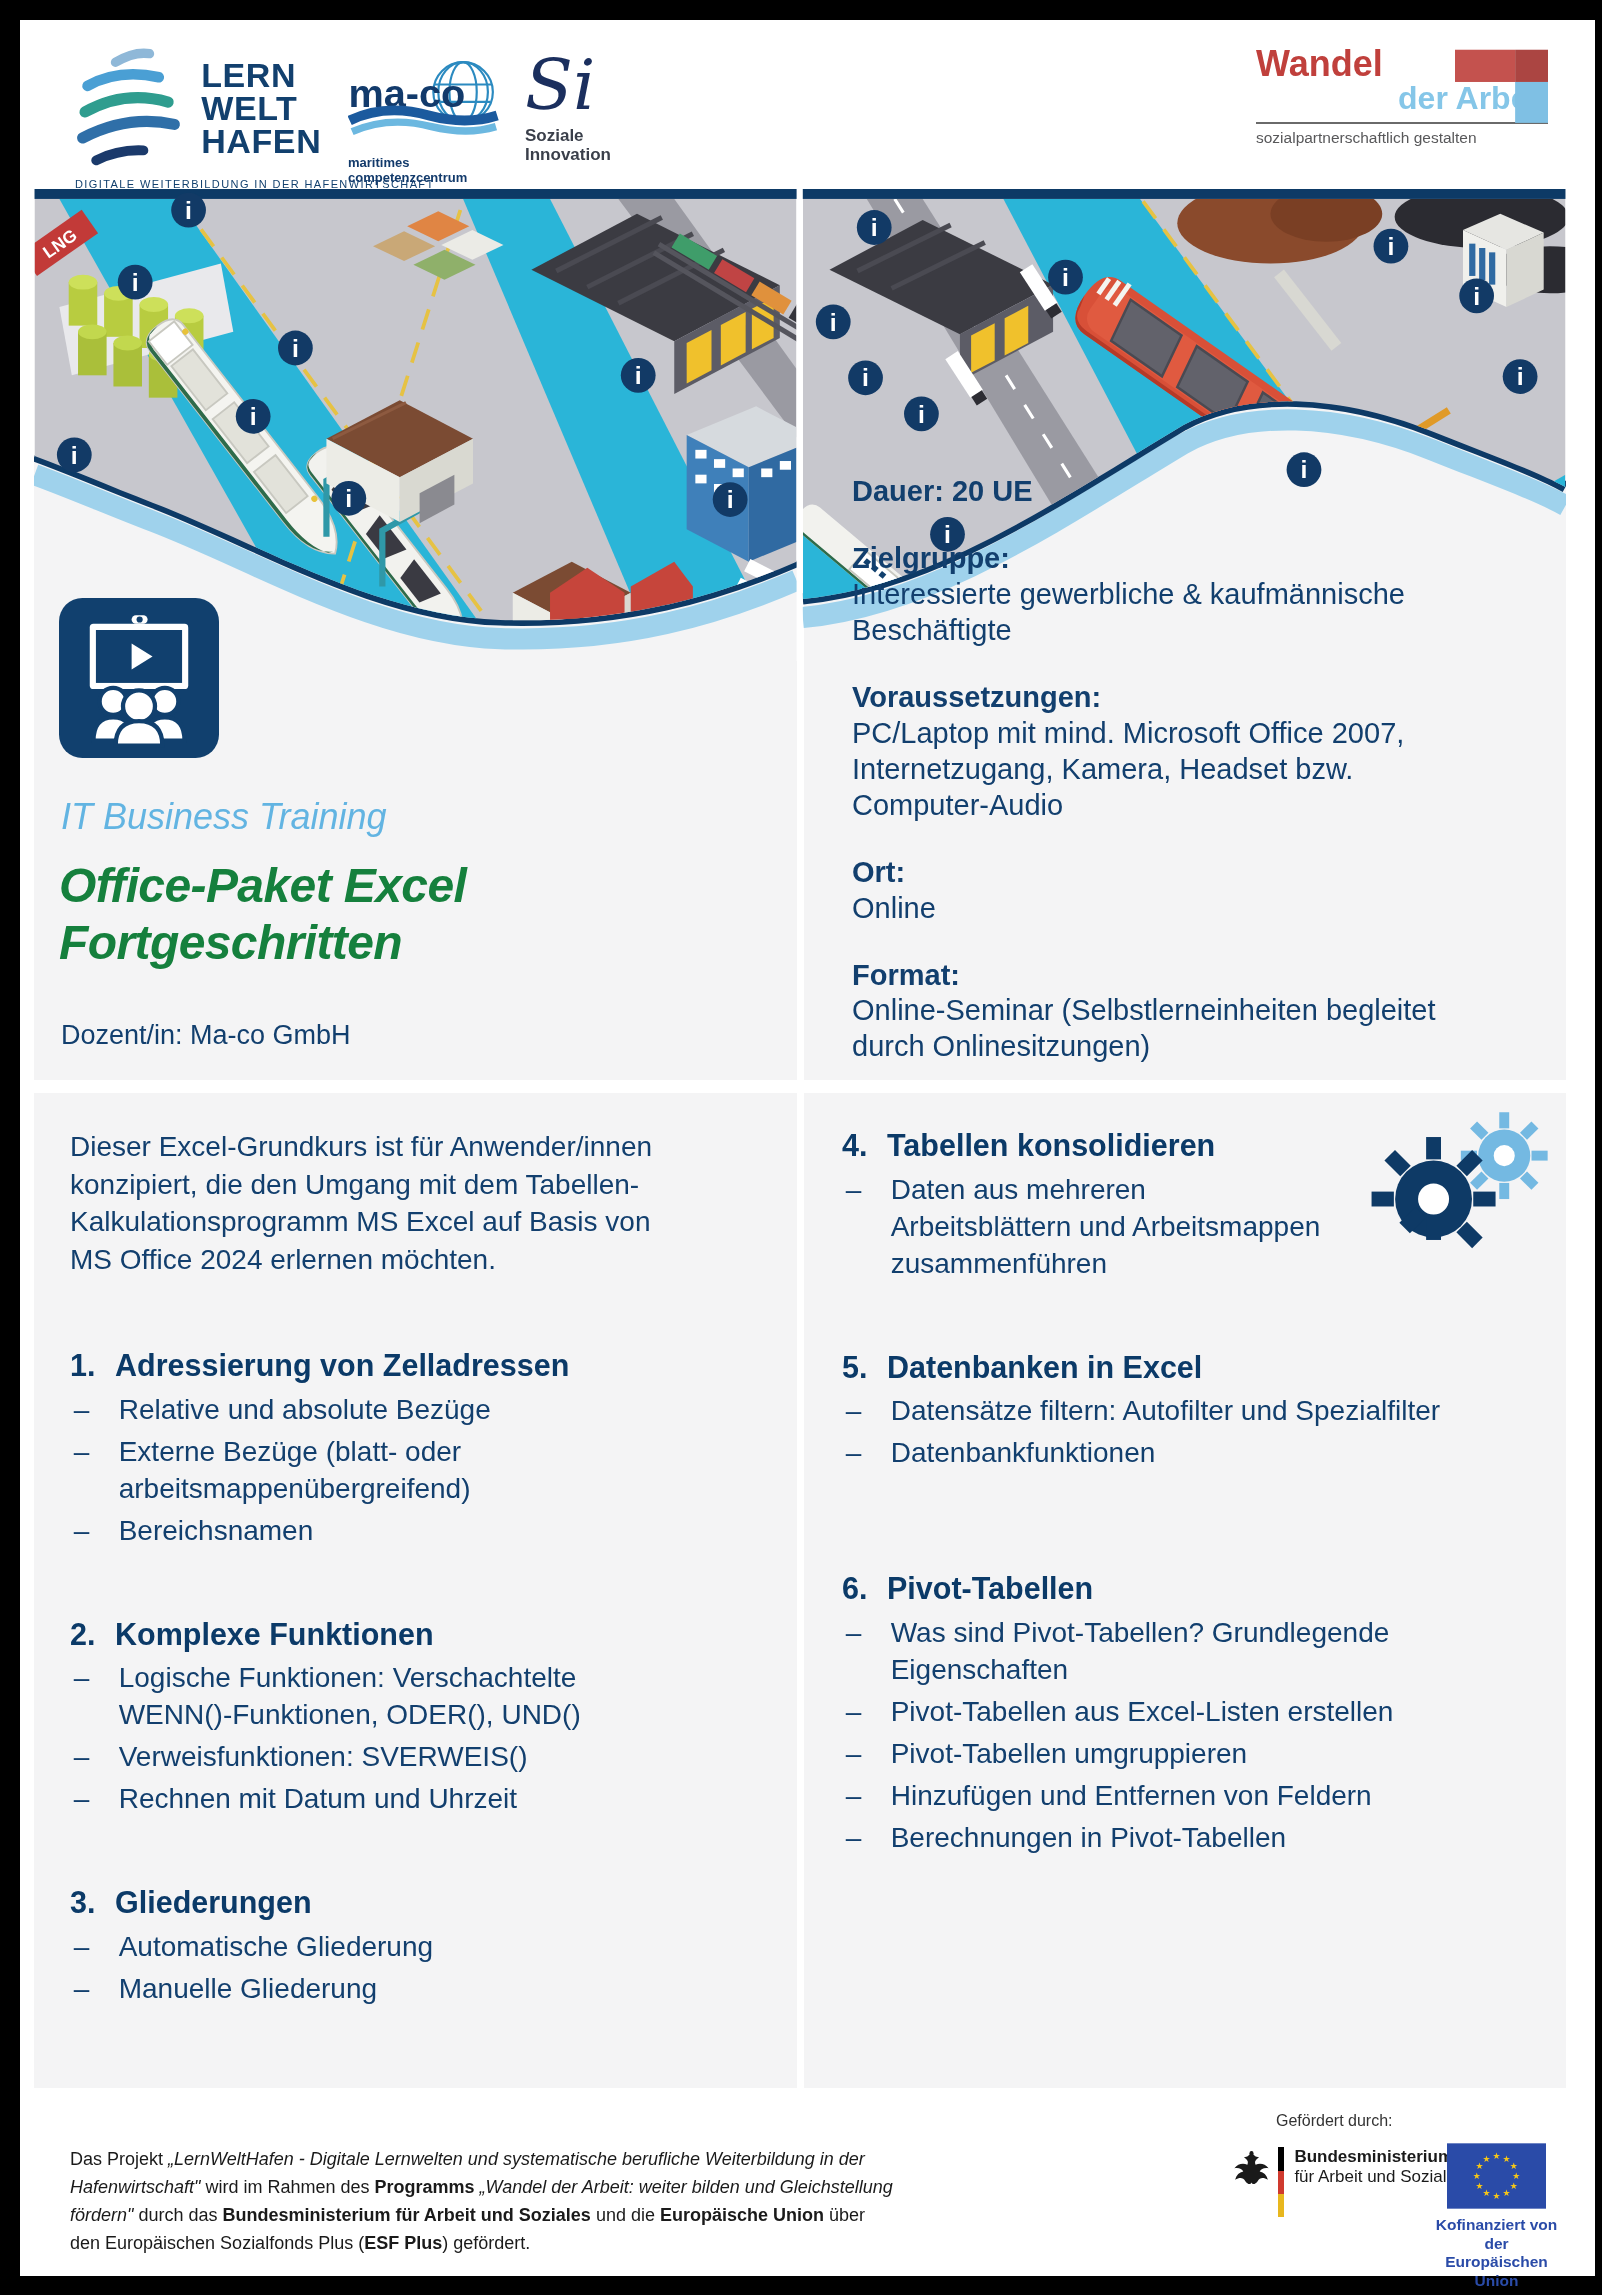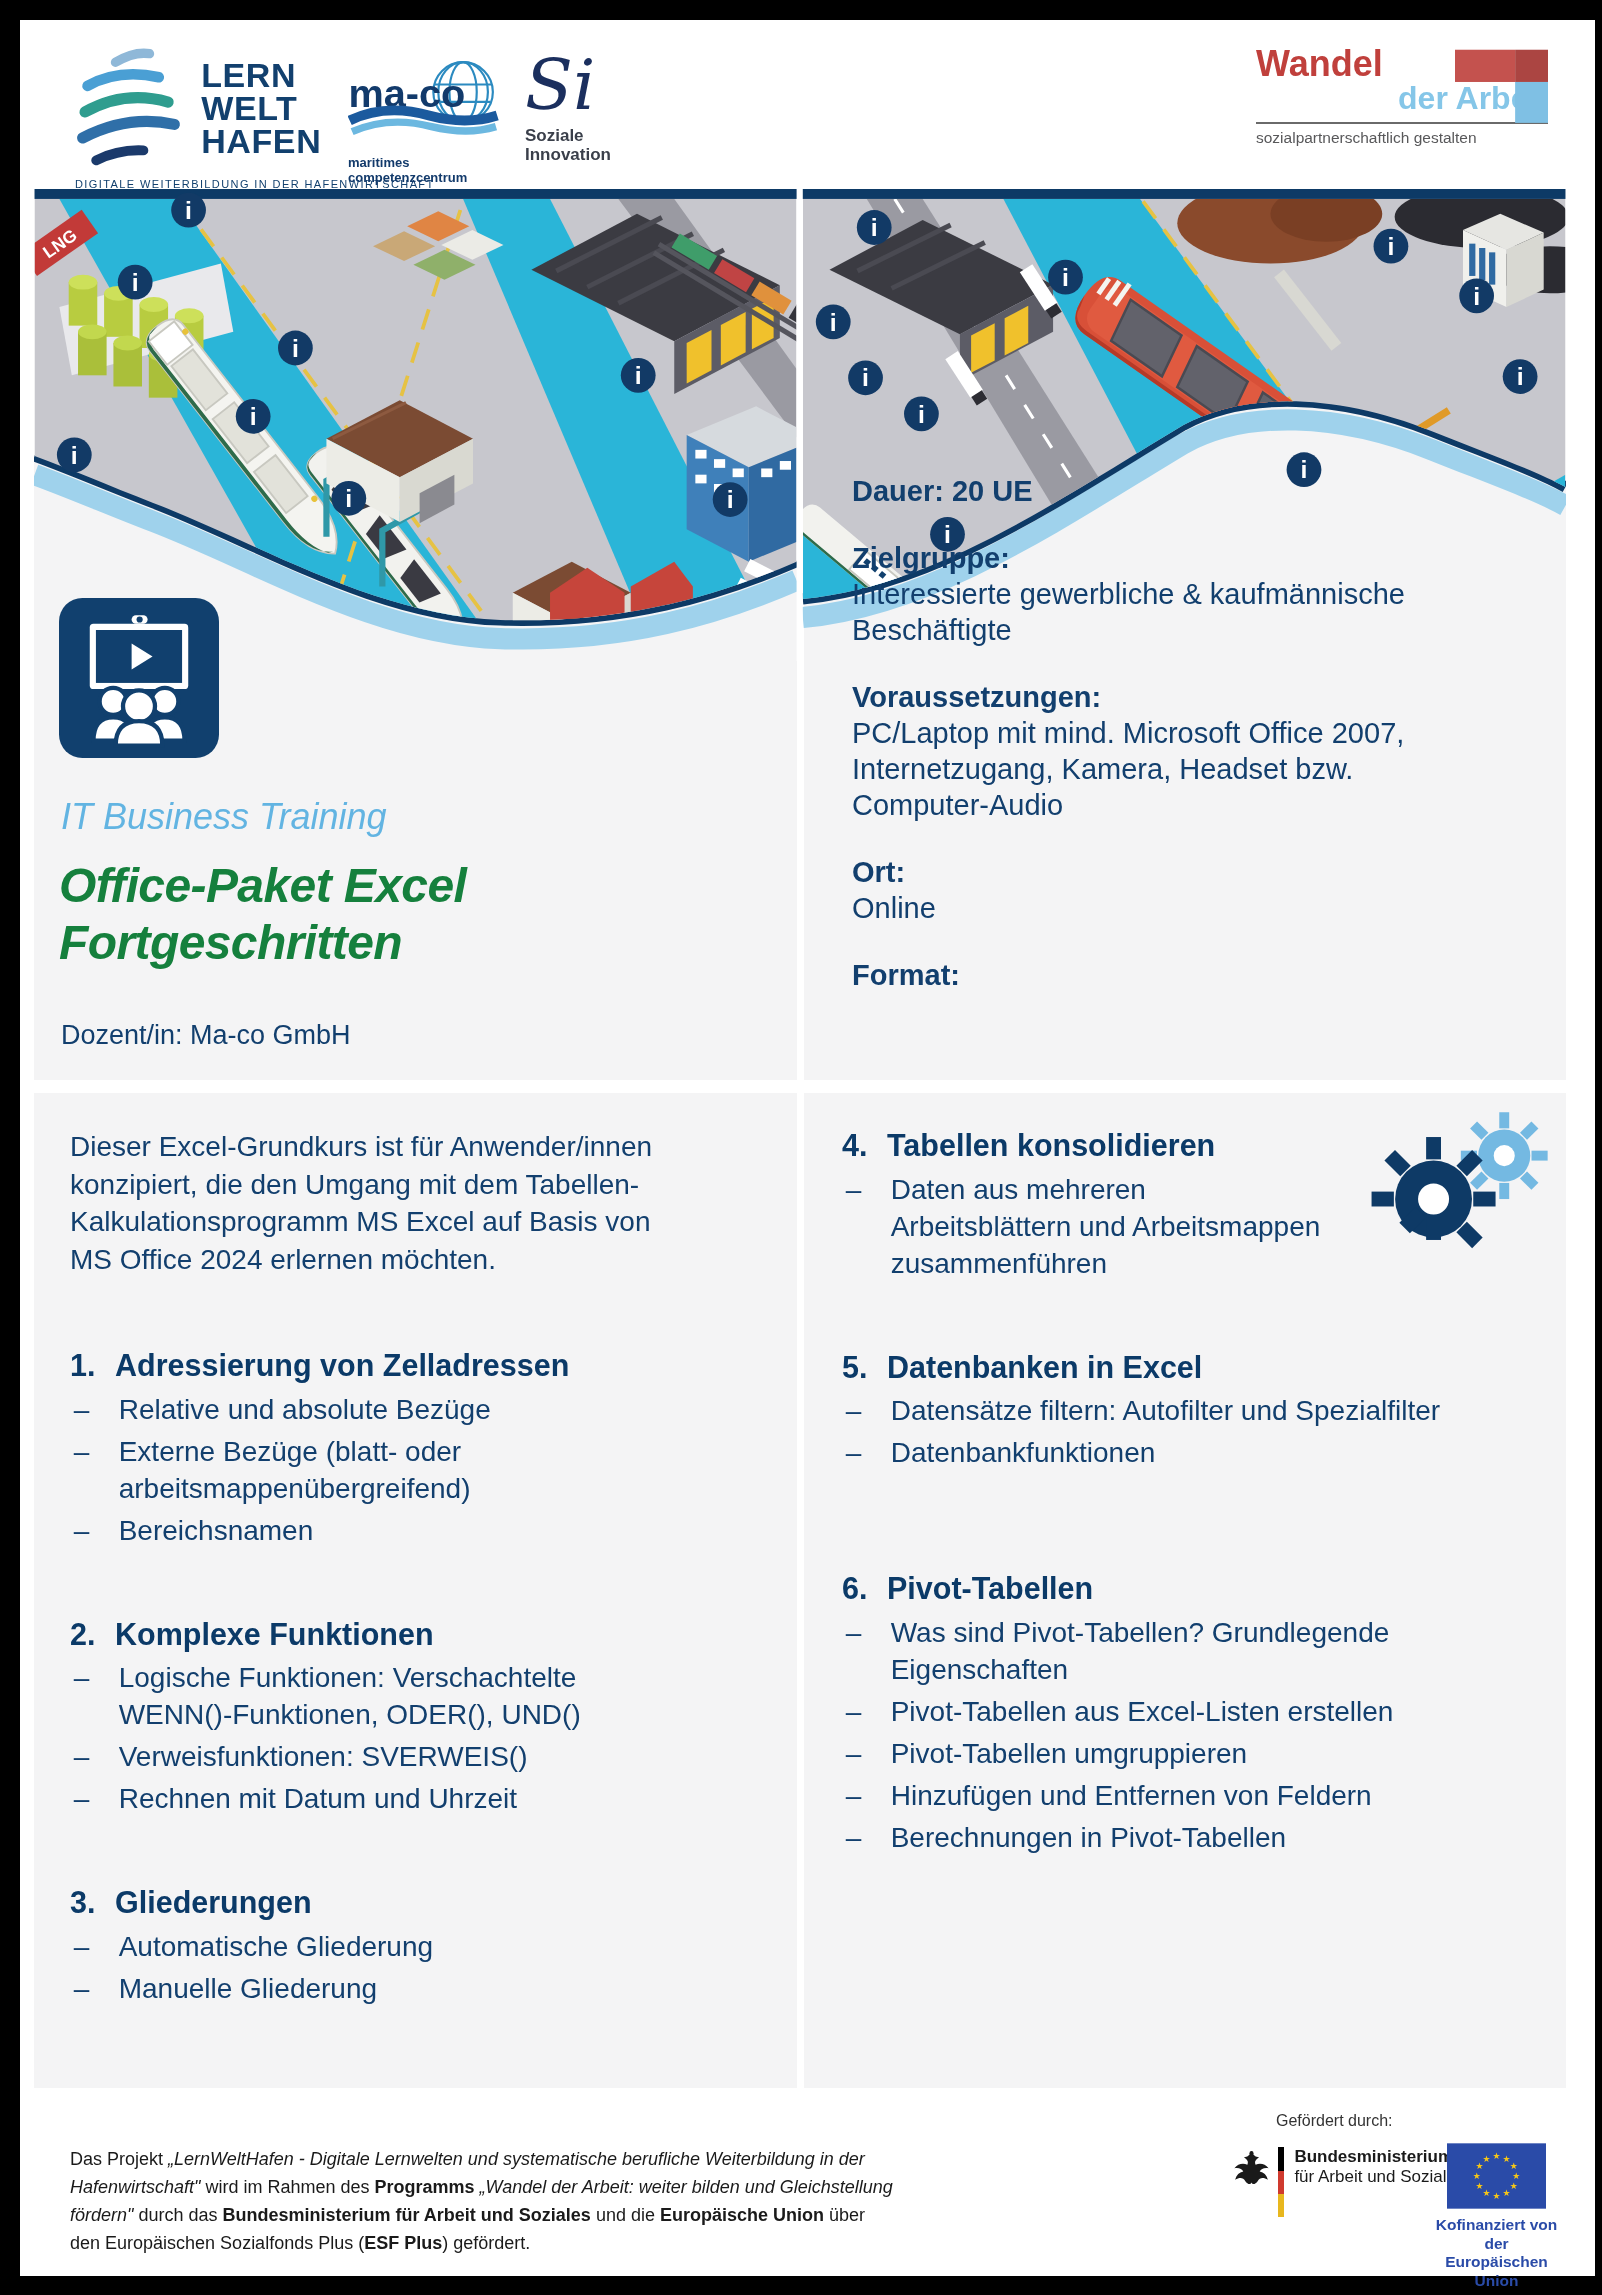--- a/index.html
+++ b/index.html
@@ -486,20 +486,22 @@
           <div class="dtext">PC/Laptop mit mind. Microsoft Office 2007,
 Internetzugang, Kamera, Headset bzw.
 Computer-Audio</div>
         </div>
         <div class="detail">
           <div class="dlabel">Ort:</div>
           <div class="dtext">Online</div>
         </div>
         <div class="detail">
           <div class="dlabel">Format:</div>
+          <div class="dtext">Online-Seminar (Selbstlerneinheiten begleitet
+durch Onlinesitzungen)</div>
         </div>
       </div>
 
   <div class="abs body-col" style="left:50px;top:1108px;width:709px;">
     <div class="intro">Dieser Excel-Grundkurs ist für Anwender/innen
 konzipiert, die den Umgang mit dem Tabellen-
 Kalkulationsprogramm MS Excel auf Basis von
 MS Office 2024 erlernen möchten.</div>
     <div style="margin-top:70px;">
           <div class="section">

